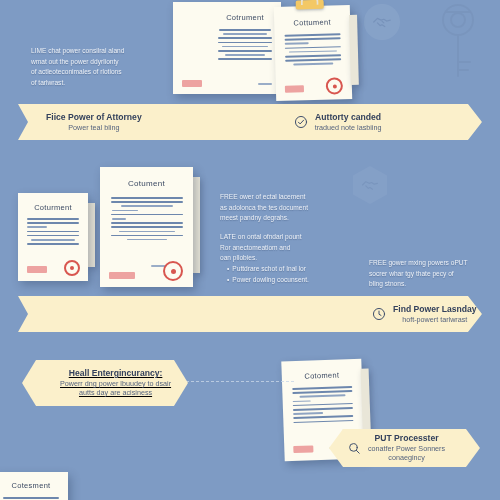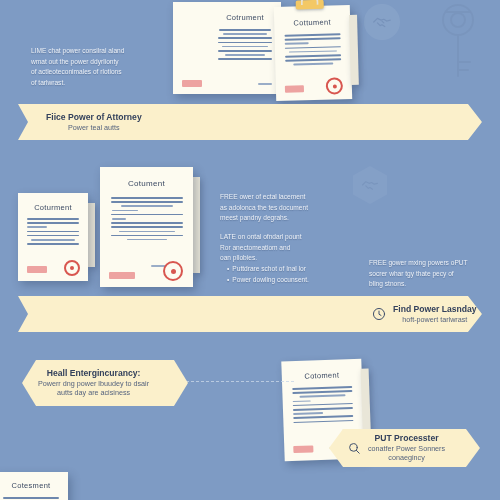--- a/index.html
+++ b/index.html
@@ -221,21 +221,33 @@
   <div class="para" style="left:369px;top:258px;width:130px;">
     <span class="hd">FREE gower mxing powers oPUT</span>
     <span class="hd">socrer whar tgy thate pecy of</span>
     <span class="hd">bling stnons.</span>
   </div>
 
   <div class="banner arrow" style="left:18px;top:104px;width:464px;height:36px;">
     <div class="bn-inner" style="margin-left:28px;">
       <div class="bn-text">
         <div class="bn-title">Fiice Power of Attorney</div>
-        <div class="bn-sub">Power teal autts</div>
+        <div class="bn-sub">Power teal bling</div>
+      </div>
+    </div>
+    <div class="bn-inner" style="margin-left:152px;">
+      <span class="bn-icon">
+        <svg viewBox="0 0 24 24" fill="none" stroke="#3f4f6b" stroke-width="1.7" stroke-linecap="round" stroke-linejoin="round">
+          <circle cx="12" cy="12" r="9.5"></circle>
+            <path d="M7.5 12.3l3 3 6-6.5"></path>
+        </svg>
+      </span>
+      <div class="bn-text">
+        <div class="bn-title">Auttorty canded</div>
+        <div class="bn-sub">tradued note lasbiing</div>
       </div>
     </div>
   </div>
 
   <div class="banner arrow" style="left:18px;top:296px;width:464px;height:36px;">
     <div class="bn-inner" style="margin-left:354px;">
       <span class="bn-icon">
         <svg viewBox="0 0 24 24" fill="none" stroke="#3f4f6b" stroke-width="1.7" stroke-linecap="round" stroke-linejoin="round">
           <circle cx="12" cy="12" r="9.5"></circle>
             <path d="M12 7v5.4l3.4 2"></path>
@@ -245,21 +257,21 @@
         <div class="bn-title">Find Power Lasnday</div>
         <div class="bn-sub">hoft-powert tarlwrast</div>
       </div>
     </div>
   </div>
 
   <div class="connector" style="left:186px;top:381px;width:108px;"></div>
   <div class="connector" style="left:352px;top:452px;width:30px;"></div>
 
   <div class="banner hex" style="left:22px;top:360px;width:166px;height:46px;">
-    <div class="bn-inner" style="margin-left:16px;">
+    <div class="bn-inner" style="margin-left:38px;text-decoration:underline;">
       <div class="bn-text">
         <div class="bn-title">Heall Entergincurancy:</div>
         <div class="bn-sub">Powerr dng power lbuudey to dsair</div>
         <div class="bn-sub">autts day are acisiness</div>
       </div>
     </div>
   </div>
 
   <div class="banner hex" style="left:329px;top:429px;width:151px;height:38px;">
     <div class="bn-inner" style="margin-left:18px;">

